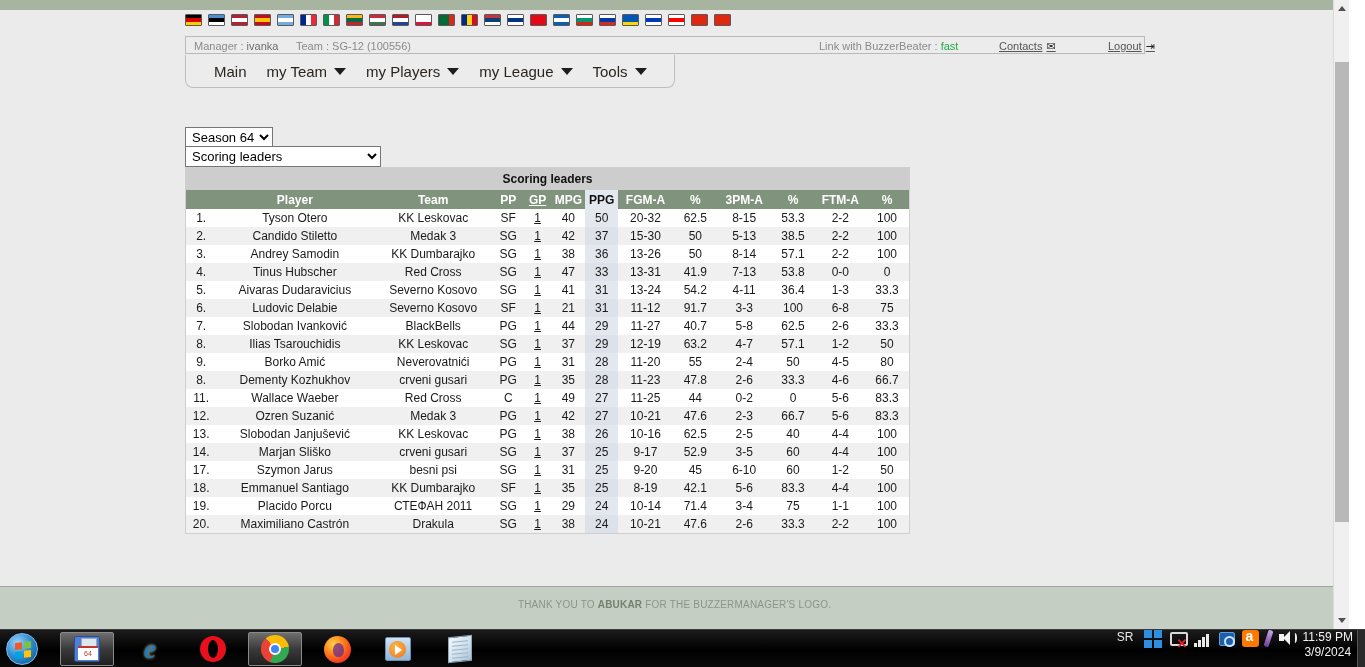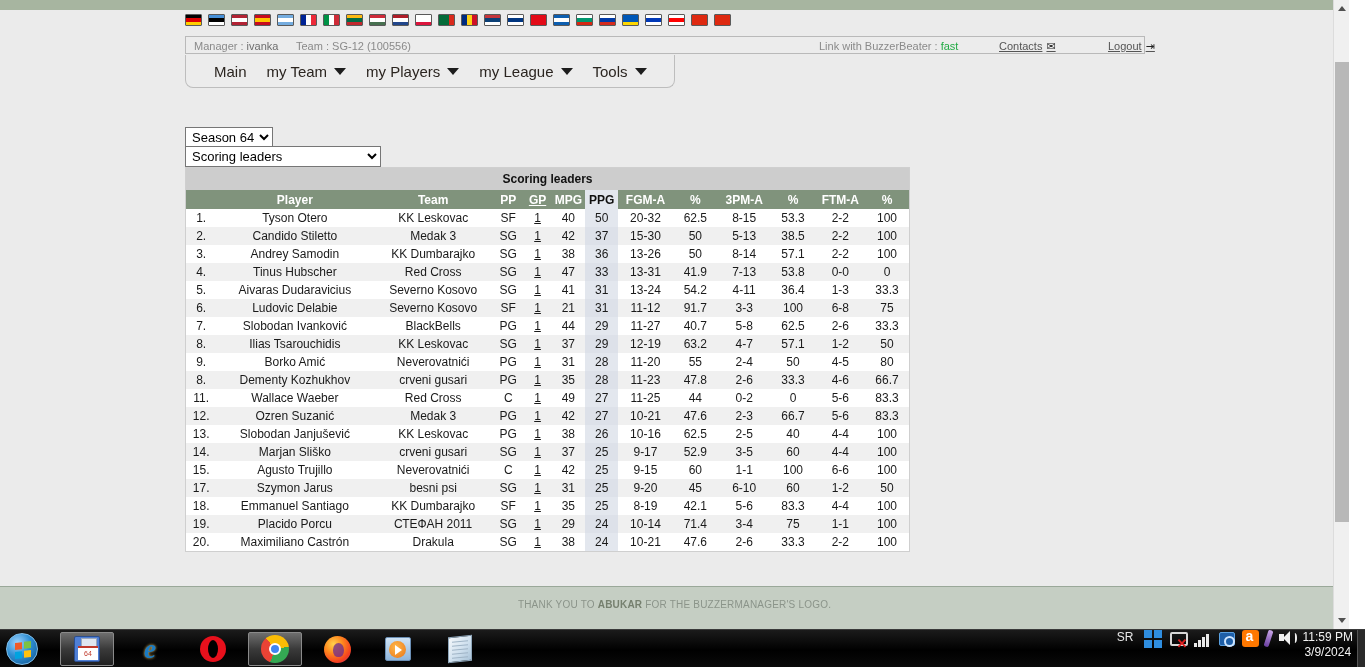--- a/index.html
+++ b/index.html
@@ -611,35 +611,20 @@
                 <td class="c-mpg">37</td>
                 <td class="c-ppg hl">25</td>
                 <td class="c-fgma">9-17</td>
                 <td class="c-pct1">52.9</td>
                 <td class="c-3pma">3-5</td>
                 <td class="c-pct2">60</td>
                 <td class="c-ftma">4-4</td>
                 <td class="c-pct3">100</td>
               </tr>
               <tr>
-                <td class="c-rank rank">15.</td>
-                <td class="c-player">Agusto Trujillo</td>
-                <td class="c-team">Neverovatnići</td>
-                <td class="c-pp">C</td>
-                <td class="c-gp">1</td>
-                <td class="c-mpg">42</td>
-                <td class="c-ppg hl">25</td>
-                <td class="c-fgma">9-15</td>
-                <td class="c-pct1">60</td>
-                <td class="c-3pma">1-1</td>
-                <td class="c-pct2">100</td>
-                <td class="c-ftma">6-6</td>
-                <td class="c-pct3">100</td>
-              </tr>
-              <tr>
                 <td class="c-rank rank">17.</td>
                 <td class="c-player">Szymon Jarus</td>
                 <td class="c-team">besni psi</td>
                 <td class="c-pp">SG</td>
                 <td class="c-gp">1</td>
                 <td class="c-mpg">31</td>
                 <td class="c-ppg hl">25</td>
                 <td class="c-fgma">9-20</td>
                 <td class="c-pct1">45</td>
                 <td class="c-3pma">6-10</td>

